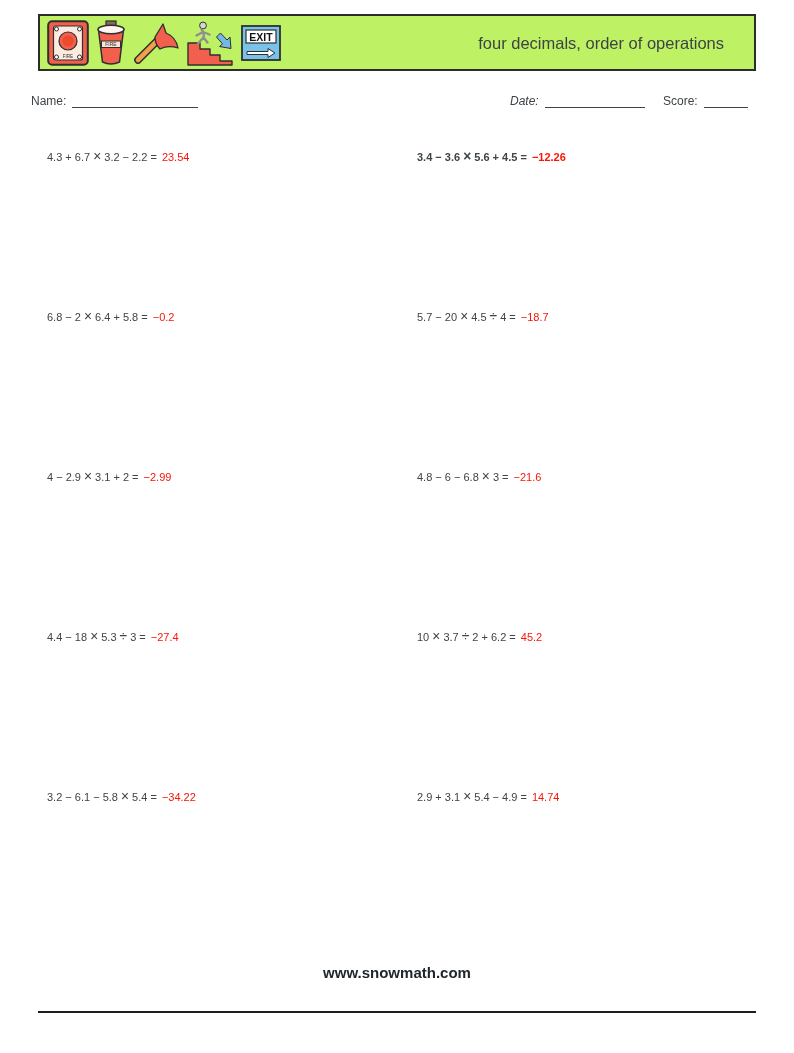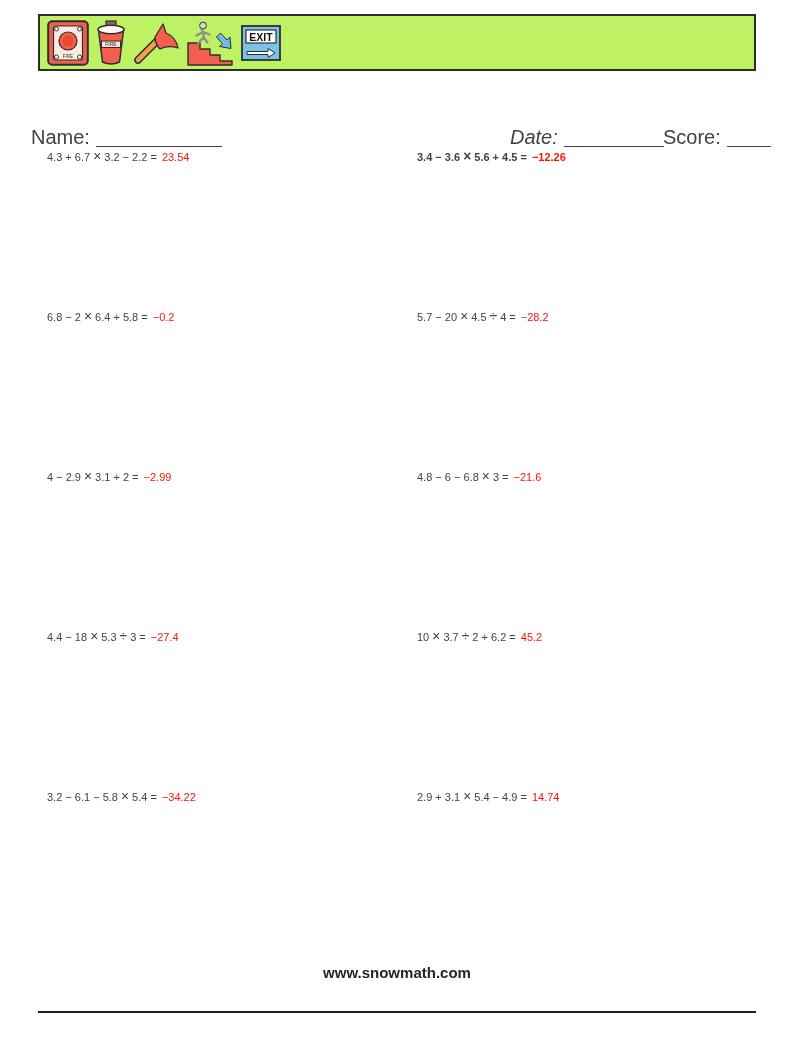--- a/index.html
+++ b/index.html
@@ -6,21 +6,21 @@
   html,body { width:794px; height:1053px; }
   body { background:#ffffff; font-family:"Liberation Sans", sans-serif; color:#3e4347; position:relative; overflow:hidden; }
 
   .header-box { position:absolute; left:38px; top:14px; width:718px; height:57px;
                 border:2px solid #2d2d2d; background:#bef264; }
   .icons { position:absolute; left:7px; top:0; height:100%; display:flex; align-items:center; gap:7px; }
   .icons .icon { display:block; line-height:0; }
   .title { position:absolute; right:30px; top:50%; transform:translateY(-50%);
            font-size:16.5px; color:#3e4347; white-space:nowrap; }
 
-  .field { position:absolute; font-size:20px; color:#3e4347; white-space:nowrap;margin-top:32px; }
+  .field { position:absolute; font-size:12px; color:#3e4347; white-space:nowrap; }
   .field-name  { left:31px;  top:94px; }
   .field-date  { left:510px; top:94px;font-style:italic; }
   .field-score { left:663px; top:94px; }
   .blank { display:inline-block; border-bottom:1.5px solid #3e4347; height:14px;
            vertical-align:-3px; margin-left:6px; }
   .blank-name  { width:126px; }
   .blank-date  { width:100px; }
   .blank-score { width:44px; }
 
   .problem { position:absolute; font-size:11px; white-space:nowrap; color:#3e4347; }
@@ -95,20 +95,21 @@
       <span class="icon">
         <svg width="40" height="40" viewBox="0 0 40 40">
           <rect x="1" y="3" width="38" height="34" fill="#79c3ea" stroke="#2f2f2f" stroke-width="1.8"></rect>
           <rect x="5" y="7" width="30" height="13" fill="#ffffff" stroke="#2f2f2f" stroke-width="1.2"></rect>
           <text x="20" y="17.5" font-size="10.5" font-weight="bold" text-anchor="middle" fill="#111111">EXIT</text>
           <path d="M6 28.5 H27 V25.5 L34 30 L27 34.5 V31.5 H6 Z" fill="#ffffff" stroke="#2f2f2f" stroke-width="1"></path>
         </svg>
       </span>
 
     </div>
+    <div class="title">four decimals, order of operations</div>
   </div>
 
   <div class="field field-name">
     <span>Name:</span><span class="blank blank-name"></span>
   </div>
   <div class="field field-date">
     <span>Date:</span><span class="blank blank-date"></span>
   </div>
   <div class="field field-score">
     <span>Score:</span><span class="blank blank-score"></span>
@@ -117,21 +118,21 @@
   <div class="problem p0">
     <span class="expr">4.3 + 6.7 <span class="op-big">×</span> 3.2 − 2.2 =</span><span class="answer">23.54</span>
   </div>
   <div class="problem p1">
     <span class="expr">3.4 − 3.6 <span class="op-big">×</span> 5.6 + 4.5 =</span><span class="answer">−12.26</span>
   </div>
   <div class="problem p2">
     <span class="expr">6.8 − 2 <span class="op-big">×</span> 6.4 + 5.8 =</span><span class="answer">−0.2</span>
   </div>
   <div class="problem p3">
-    <span class="expr">5.7 − 20 <span class="op-big">×</span> 4.5 <span class="op-big">÷</span> 4 =</span><span class="answer">−28.2</span>
+    <span class="expr">5.7 − 20 <span class="op-big">×</span> 4.5 <span class="op-big">÷</span> 4 =</span><span class="answer">−18.7</span>
   </div>
   <div class="problem p4">
     <span class="expr">4 − 2.9 <span class="op-big">×</span> 3.1 + 2 =</span><span class="answer">−2.99</span>
   </div>
   <div class="problem p5">
     <span class="expr">4.8 − 6 − 6.8 <span class="op-big">×</span> 3 =</span><span class="answer">−21.6</span>
   </div>
   <div class="problem p6">
     <span class="expr">4.4 − 18 <span class="op-big">×</span> 5.3 <span class="op-big">÷</span> 3 =</span><span class="answer">−27.4</span>
   </div>

